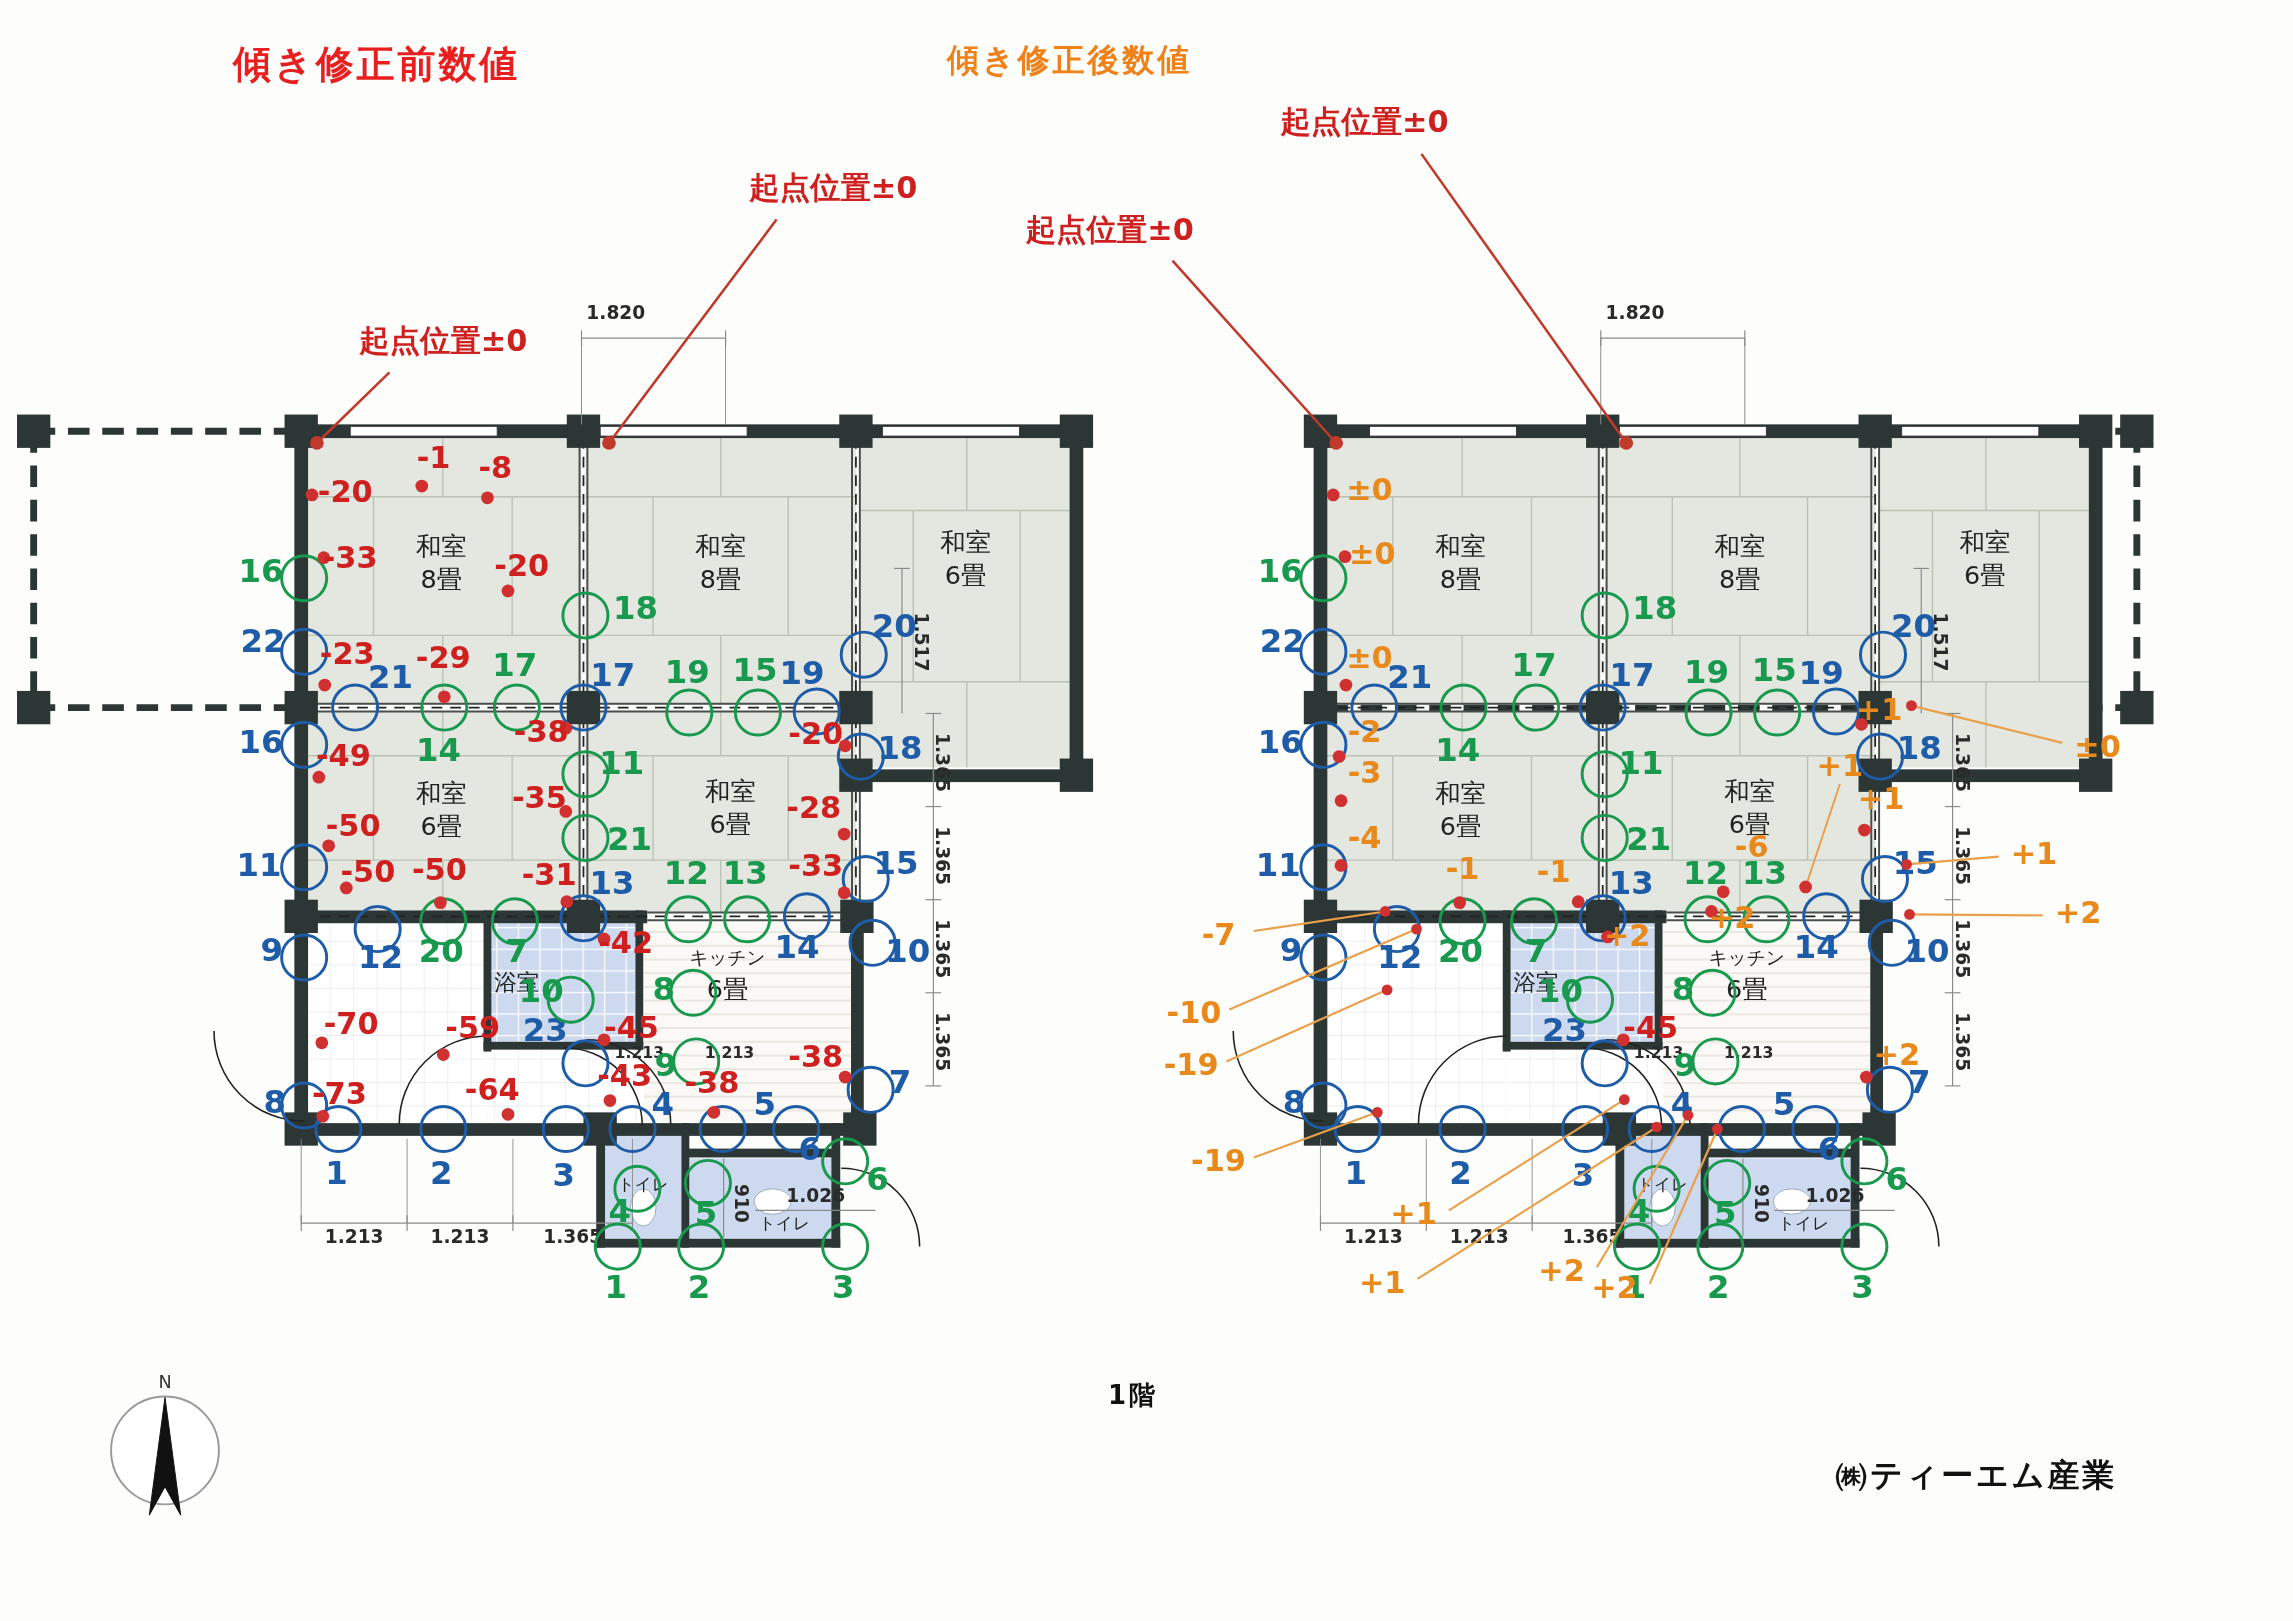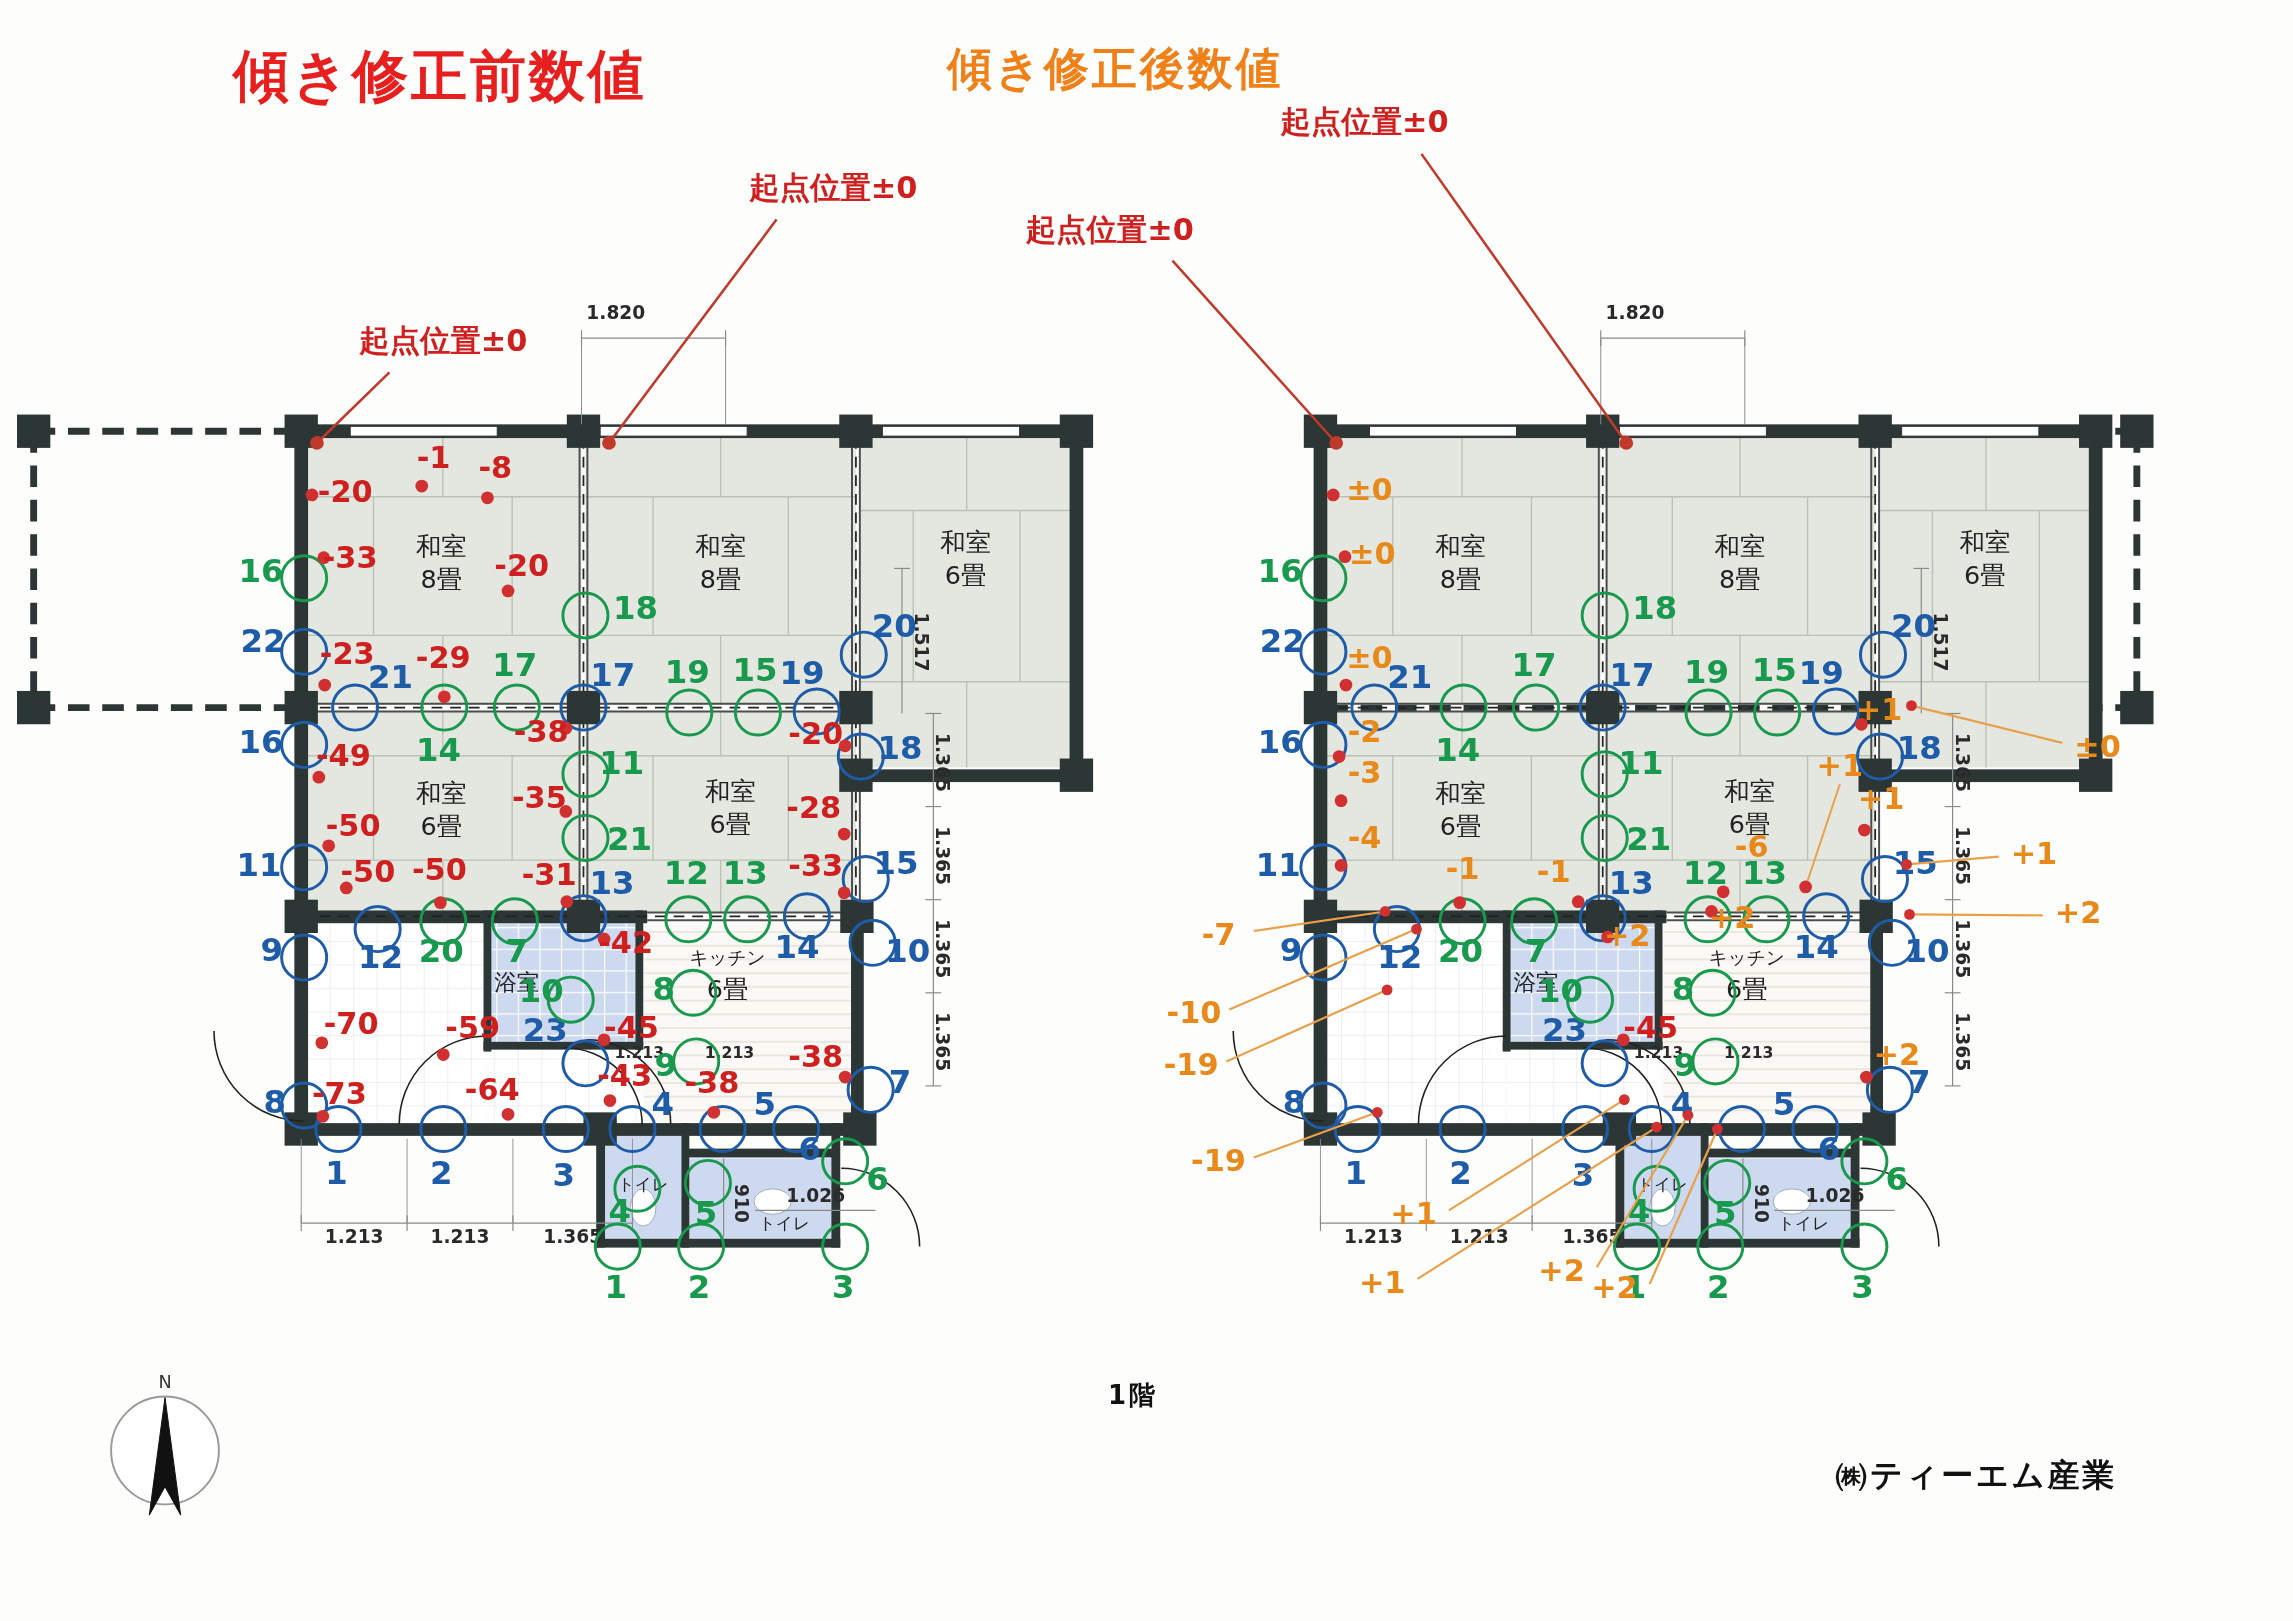--- a/index.html
+++ b/index.html
@@ -1,21 +1,21 @@
 <!DOCTYPE html>
 <html><head>
 <meta charset="utf-8">
 <style>
   html,body{margin:0;padding:0;background:#ffffff;}
   .stage{position:relative;width:2294px;height:1621px;background:#fdfdfb;overflow:hidden;
          font-family:"DejaVu Sans","Liberation Sans",sans-serif;}
   #plan{position:absolute;left:0;top:0;}
   .ttl{position:absolute;font-weight:bold;letter-spacing:2.9px;white-space:nowrap;}
-  .title-before{left:233px;top:39px;font-size:56px;color:#e81f1f;}
-  .title-after{left:947px;top:39px;font-size:45px;color:#f08018;}
+  .title-before{left:233px;top:39px;font-size:38px;color:#e81f1f;}
+  .title-after{left:947px;top:39px;font-size:32px;color:#f08018;}
   .floor-caption{left:1108px;top:1378px;font-size:26px;color:#111;}
   .company-caption{left:1835px;top:1406px;font-size:32px;color:#111;margin-top:48px;}
   svg text{font-family:"DejaVu Sans","Liberation Sans",sans-serif;}
 </style>
 </head>
 <body>
 
 <div class="stage">
   <svg id="plan" width="2294" height="1621" viewBox="0 0 2340 1654">
       <defs>

